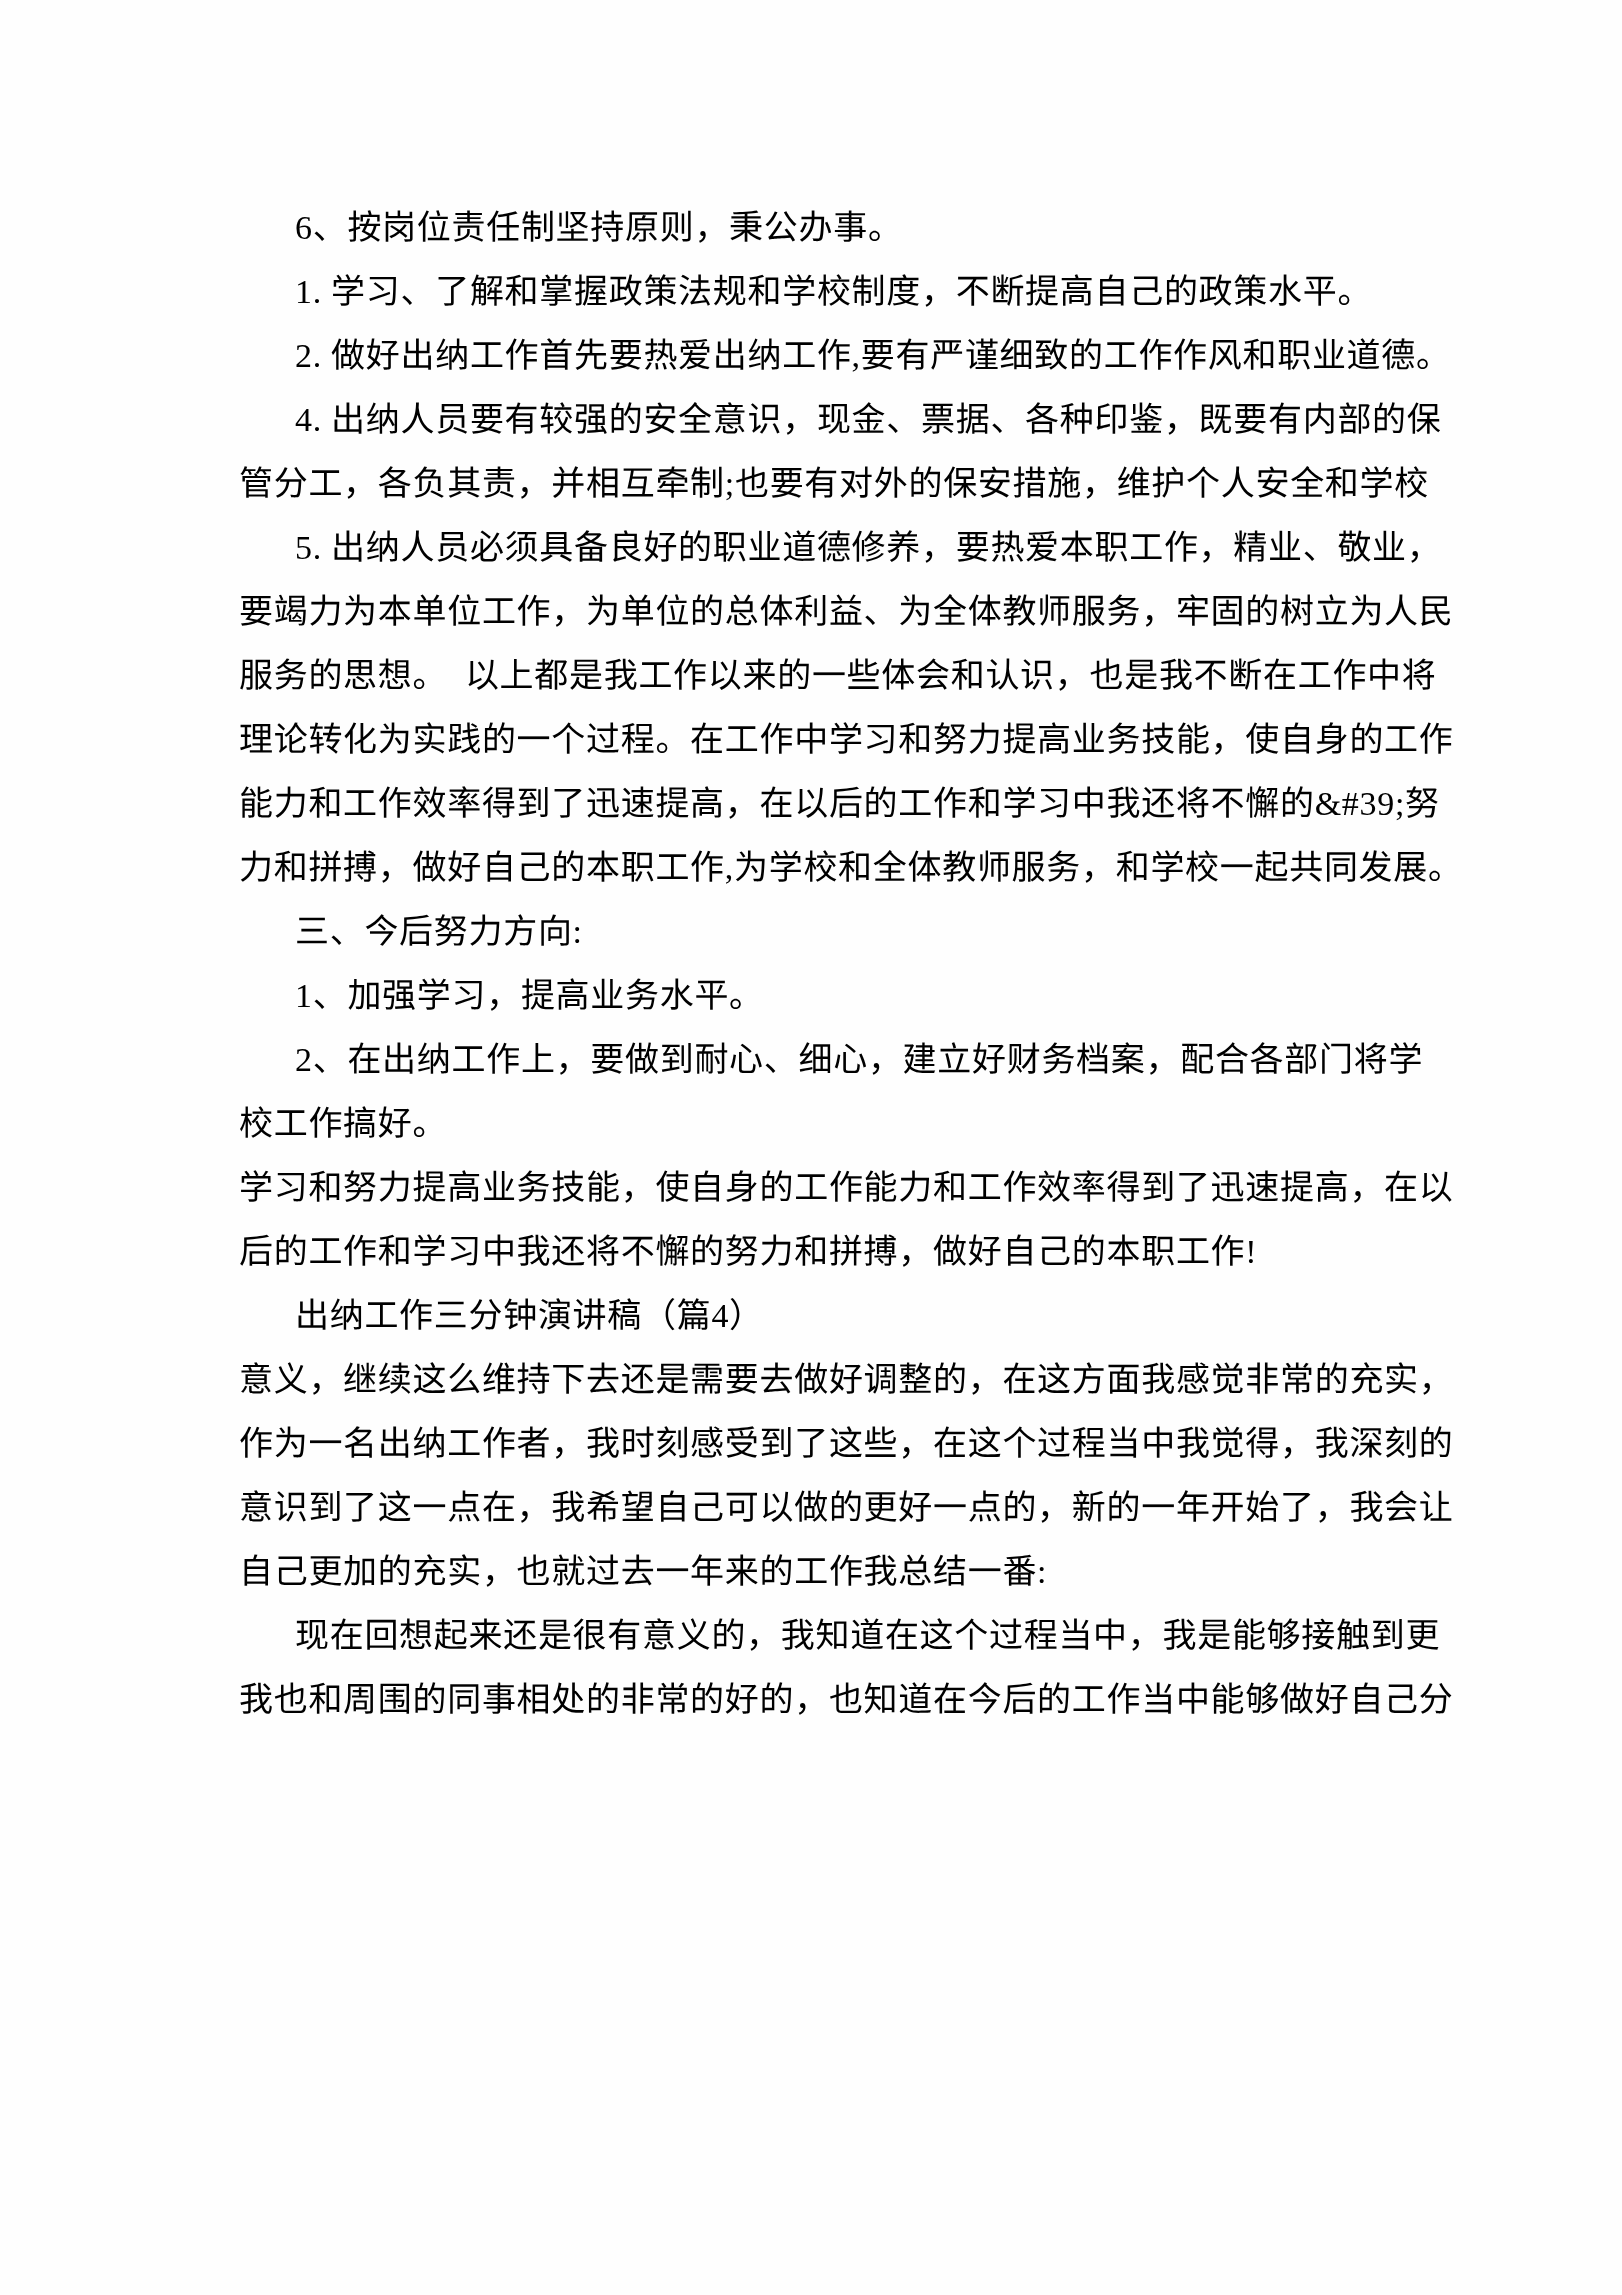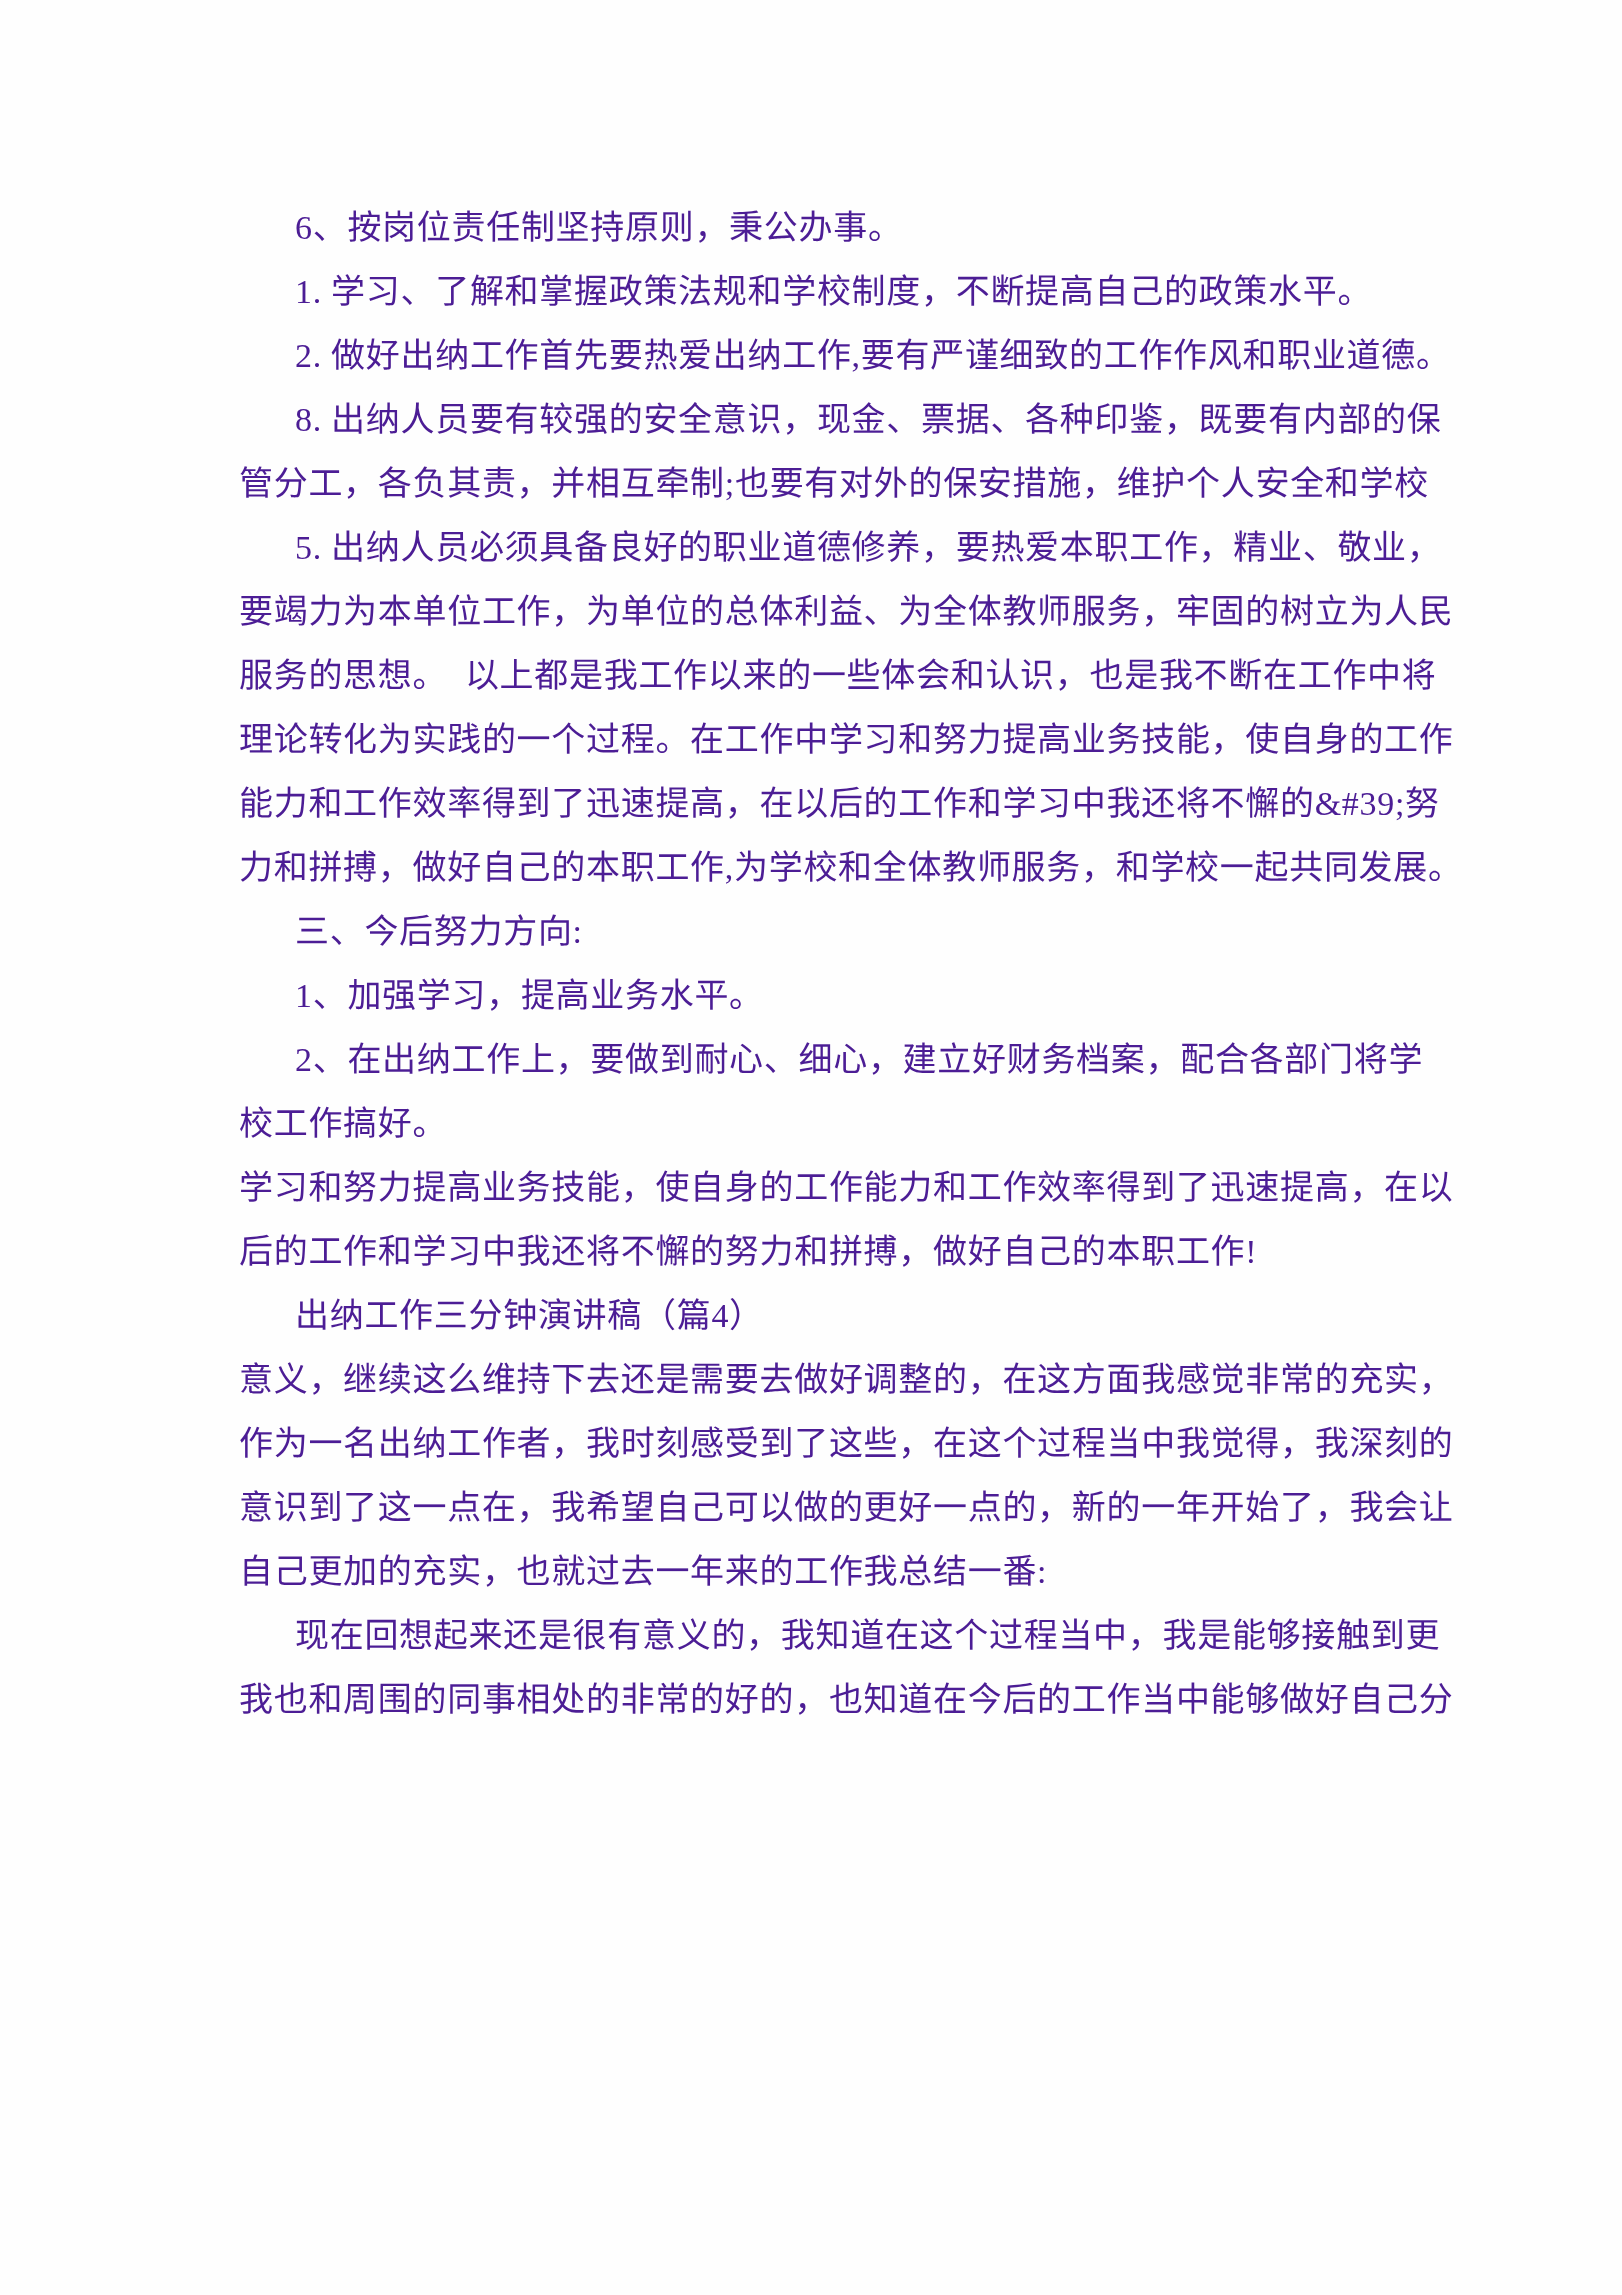--- a/index.html
+++ b/index.html
@@ -14,21 +14,21 @@
     overflow: hidden;
   }
   .page {
     position: absolute;
     left: 0;
     top: 0;
     width: 1623px;
     height: 2295px;
     box-sizing: border-box;
     background: #fefefe;
-    color: #4c1d95;
+    color: #000000;
     font-family: "Liberation Serif", "DejaVu Serif", serif;
     font-size: 34px;
     line-height: 64px;
     padding: 196px 196px 0 239px;
     overflow: hidden;
   }
   .ln {
     margin: 0;
     padding: 0;
     white-space: pre;      
@@ -38,21 +38,21 @@
     text-indent: 56px;     
   }
 </style>
 </head>
 <body>
 
 <div class="page">
   <p class="ln ind">6、按岗位责任制坚持原则，秉公办事。</p>
   <p class="ln ind">1. 学习、了解和掌握政策法规和学校制度，不断提高自己的政策水平。</p>
   <p class="ln ind">2. 做好出纳工作首先要热爱出纳工作,要有严谨细致的工作作风和职业道德。</p>
-  <p class="ln ind">8. 出纳人员要有较强的安全意识，现金、票据、各种印鉴，既要有内部的保</p>
+  <p class="ln ind">4. 出纳人员要有较强的安全意识，现金、票据、各种印鉴，既要有内部的保</p>
   <p class="ln">管分工，各负其责，并相互牵制;也要有对外的保安措施，维护个人安全和学校</p>
   <p class="ln ind">5. 出纳人员必须具备良好的职业道德修养，要热爱本职工作，精业、敬业，</p>
   <p class="ln">要竭力为本单位工作，为单位的总体利益、为全体教师服务，牢固的树立为人民</p>
   <p class="ln">服务的思想。　以上都是我工作以来的一些体会和认识，也是我不断在工作中将</p>
   <p class="ln">理论转化为实践的一个过程。在工作中学习和努力提高业务技能，使自身的工作</p>
   <p class="ln">能力和工作效率得到了迅速提高，在以后的工作和学习中我还将不懈的&amp;#39;努</p>
   <p class="ln">力和拼搏，做好自己的本职工作,为学校和全体教师服务，和学校一起共同发展。</p>
   <p class="ln ind">三、今后努力方向:</p>
   <p class="ln ind">1、加强学习，提高业务水平。</p>
   <p class="ln ind">2、在出纳工作上，要做到耐心、细心，建立好财务档案，配合各部门将学</p>

